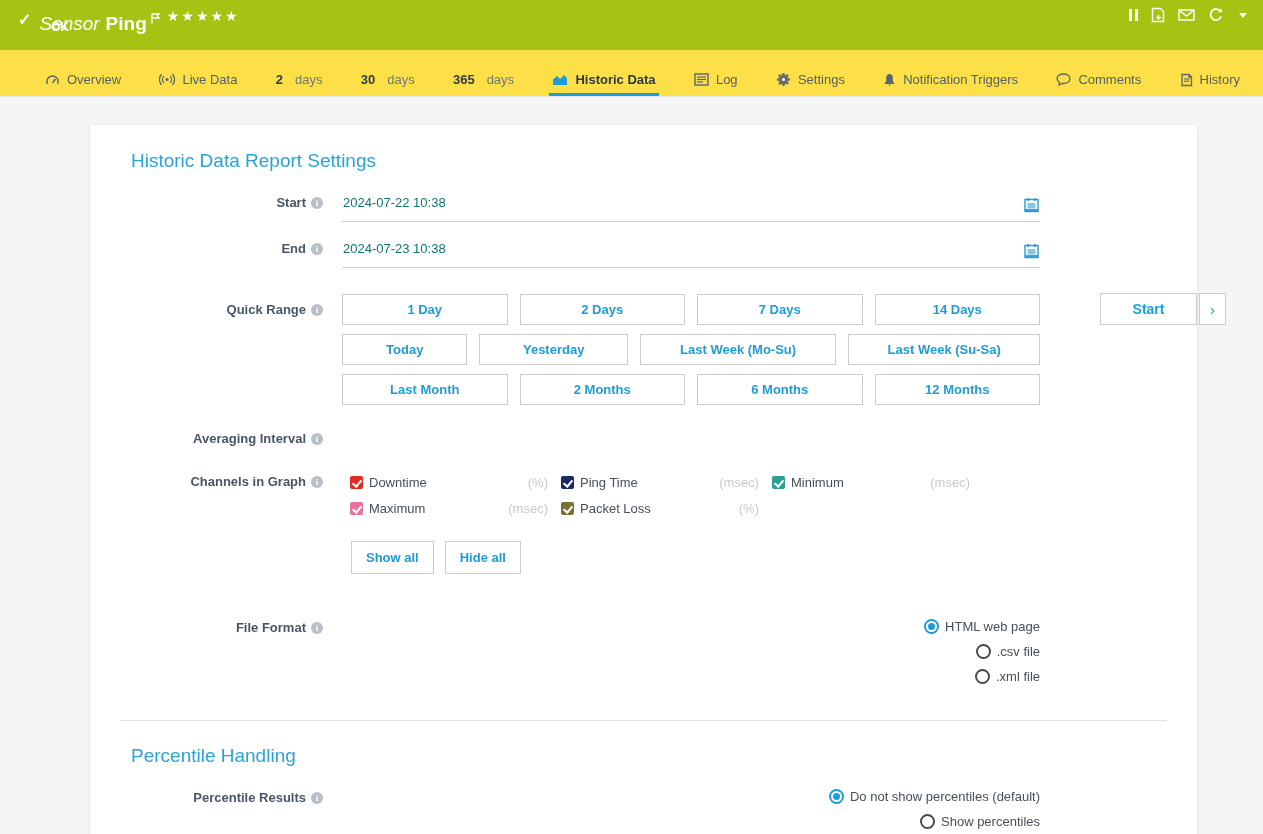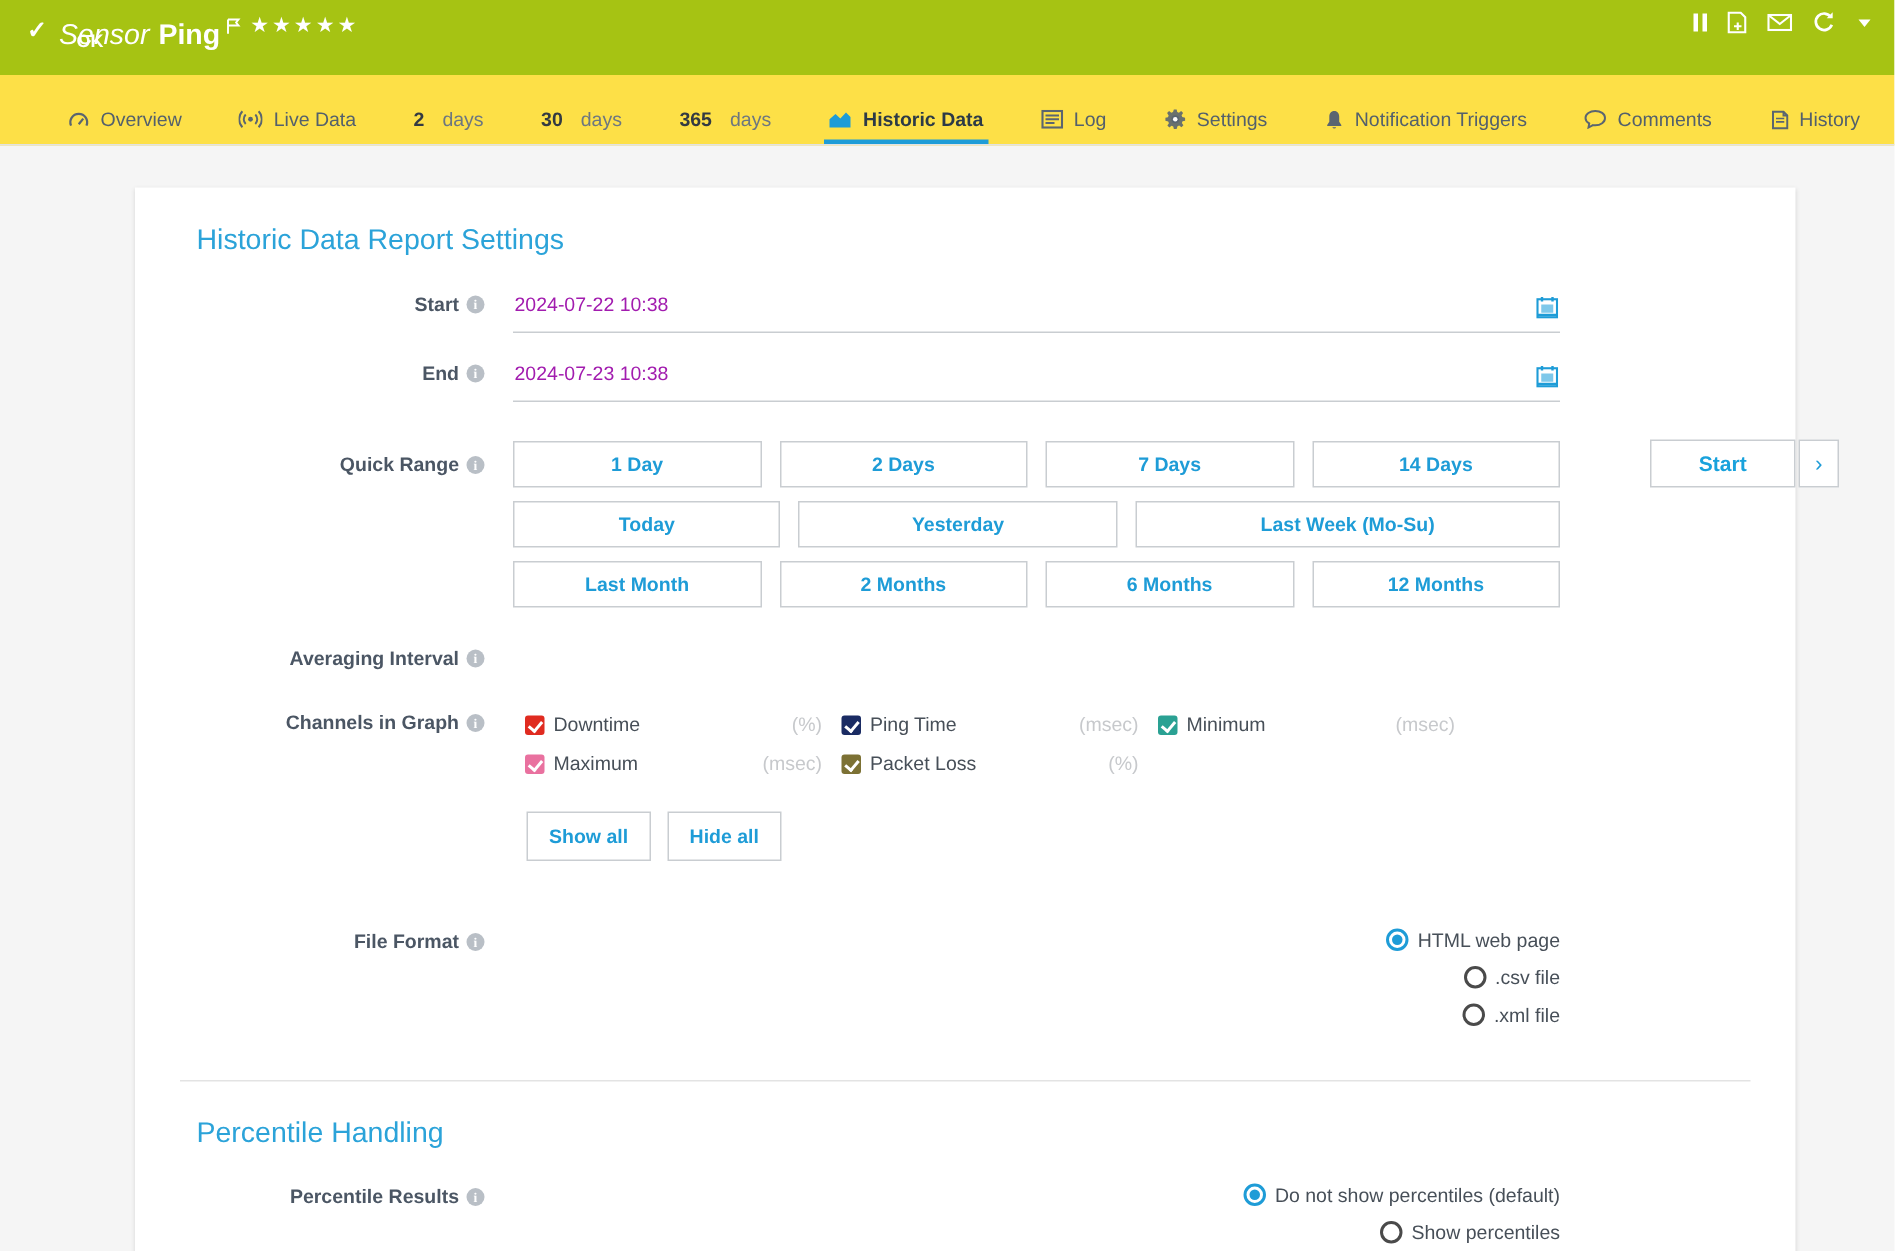--- a/index.html
+++ b/index.html
@@ -43,39 +43,39 @@
   .section-title { color:#2ba3d9; font-size:19px; font-weight:normal; margin:23px 0 21px 0; }
 
   .form-row { display:flex; align-items:flex-start; }
   .lblwrap { width:192px; display:flex; justify-content:flex-end; align-items:center; gap:5px; padding-top:2px; }
   .lbl { font-size:13px; font-weight:bold; color:#4b5664; text-align:right; }
   .info-ic { width:12px; height:12px; border-radius:50%; background:#b9bfc6; color:#fff;
              font-size:9px; font-weight:bold; line-height:12px; text-align:center; flex:none; font-family:"Liberation Serif",serif; }
   .ctrl { margin-left:19px; width:698px; position:relative; }
 
   .input-line { position:relative; border-bottom:1px solid #c9cdd1; padding:2px 34px 11px 1px;
-                font-size:13px; color:#a21caf; }
+                font-size:13px; color:#0f766e; }
   .cal-btn { position:absolute; right:1px; bottom:5px; cursor:pointer; }
   .dd-chevron { position:absolute; right:4px; top:4px; width:9px; height:9px; border-right:1.5px solid #8a9199; border-bottom:1.5px solid #8a9199; transform:rotate(45deg) scale(1,0.8); cursor:pointer; }
 
   .mb16 { margin-bottom:17px; }
   .mb26 { margin-bottom:26px; }
 
   
   .qr-row { display:flex; gap:12px; margin-bottom:9px; }
   .qr-btn { flex:1 0 0; height:31px; border:1px solid #c9cdd1; background:#fff; color:#1e9cd7;
             font-weight:bold; font-size:13px; display:flex; align-items:center; justify-content:center; cursor:pointer; }
   .qr-row.r2 .qr-btn:nth-child(1){ flex:121 0 0; }
   .qr-row.r2 .qr-btn:nth-child(2){ flex:146 0 0; }
   .qr-row.r2 .qr-btn:nth-child(3){ flex:198 0 0; }
   .qr-row.r2 .qr-btn:nth-child(4){ flex:193 0 0; }
 
   
   .ch-grid { display:grid; grid-template-columns:198px 198px 198px; column-gap:13px; row-gap:11px; padding-left:8px; padding-top:3px; }
-  .ch-item { display:flex; align-items:flex-end; font-size:13px; color:#474f58; cursor:pointer; }
+  .ch-item { display:flex; align-items:center; font-size:13px; color:#474f58; cursor:pointer; }
   .cbx { width:13px; height:13px; border-radius:2px; margin-right:6px; position:relative; flex:none; }
   .cbx::after { content:""; position:absolute; left:3.5px; top:1.5px; width:4px; height:7px;
                 border:solid #fff; border-width:0 2px 2px 0; transform:rotate(40deg); }
   .ch-name { flex:1; }
   .ch-unit { color:#c7c9cc; }
 
   .btn-row { display:flex; gap:11px; padding-left:9px; margin-top:25px; }
   .sm-btn { border:1px solid #c9cdd1; background:#fff; color:#1e9cd7; font-weight:bold;
             font-size:13px; padding:8px 14px; cursor:pointer; font-family:inherit; }
 
@@ -278,20 +278,21 @@
           <div class="qr-row r1">
             <button class="qr-btn">1 Day</button>
             <button class="qr-btn">2 Days</button>
             <button class="qr-btn">7 Days</button>
             <button class="qr-btn">14 Days</button>
           </div>
           <div class="qr-row r2">
             <button class="qr-btn">Today</button>
             <button class="qr-btn">Yesterday</button>
             <button class="qr-btn">Last Week (Mo-Su)</button>
+            <button class="qr-btn">Last Week (Su-Sa)</button>
           </div>
           <div class="qr-row r3" style="margin-bottom:0;">
             <button class="qr-btn">Last Month</button>
             <button class="qr-btn">2 Months</button>
             <button class="qr-btn">6 Months</button>
             <button class="qr-btn">12 Months</button>
           </div>
         </div>
       </div>
 

